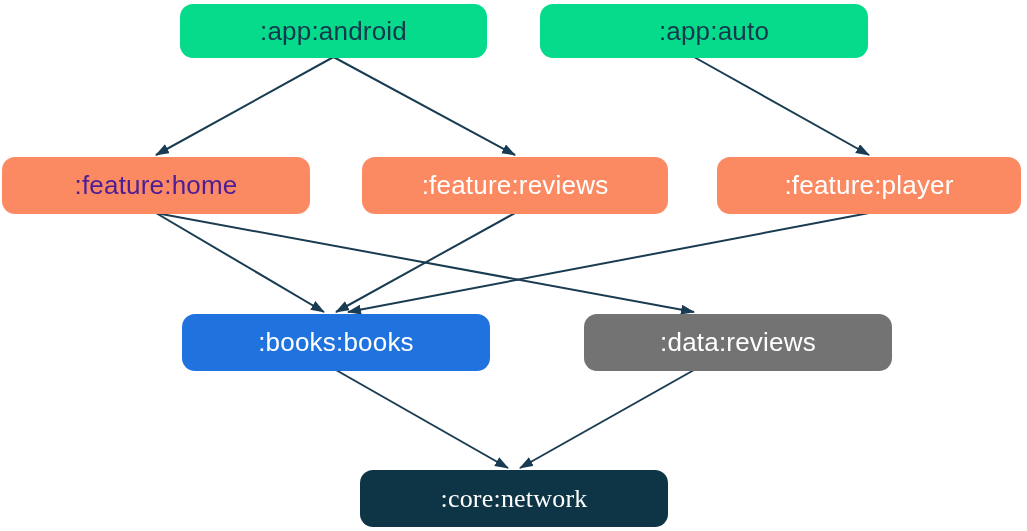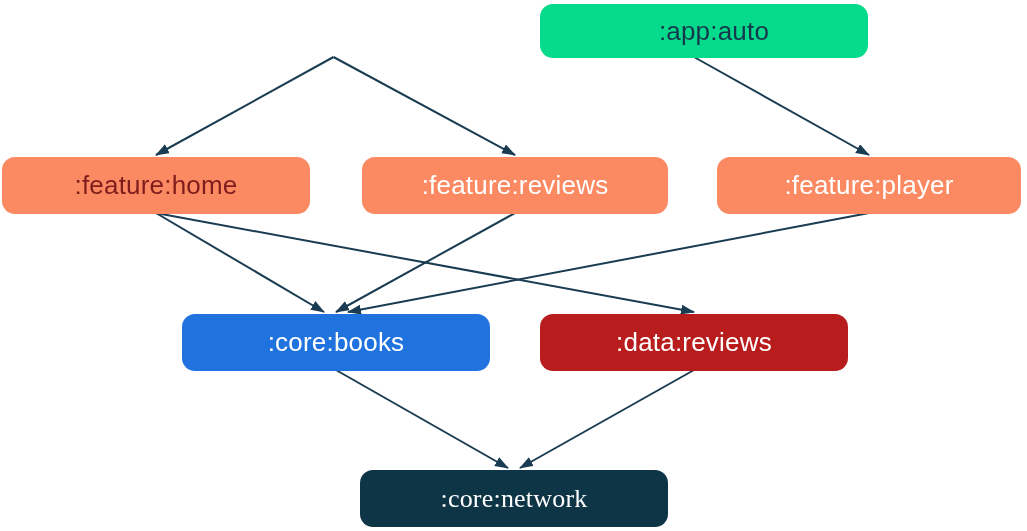--- a/index.html
+++ b/index.html
@@ -55,42 +55,45 @@
         <line x1="694" y1="57" x2="869" y2="155" stroke="#1A3C52" stroke-width="2" marker-end="url(#arrowhead)"></line>
         <line x1="156" y1="213" x2="324" y2="312" stroke="#1A3C52" stroke-width="2" marker-end="url(#arrowhead)"></line>
         <line x1="515" y1="213" x2="336" y2="312" stroke="#1A3C52" stroke-width="2" marker-end="url(#arrowhead)"></line>
         <line x1="869" y1="213" x2="348" y2="312" stroke="#1A3C52" stroke-width="2" marker-end="url(#arrowhead)"></line>
         <line x1="156" y1="213" x2="694" y2="312" stroke="#1A3C52" stroke-width="2" marker-end="url(#arrowhead)"></line>
         <line x1="336" y1="370" x2="508" y2="468" stroke="#1A3C52" stroke-width="2" marker-end="url(#arrowhead)"></line>
         <line x1="694" y1="370" x2="520" y2="468" stroke="#1A3C52" stroke-width="2" marker-end="url(#arrowhead)"></line>
       </g>
   </svg>
 
+  <div class="node" id="n-app-android" style="background: rgb(5, 219, 139); color: rgb(22, 56, 76);">
+    <span>:app:android</span>
+  </div>
 
   <div class="node" id="n-app-auto" style="background: rgb(5, 219, 139); color: rgb(22, 56, 76);">
     <span>:app:auto</span>
   </div>
 
-  <div class="node" id="n-feature-home" style="background: rgb(251, 138, 99); color: #7f1d1d;">
+  <div class="node" id="n-feature-home" style="background: rgb(251, 138, 99); color: #4c1d95;">
     <span>:feature:home</span>
   </div>
 
   <div class="node" id="n-feature-reviews" style="background: rgb(251, 138, 99); color: rgb(255, 255, 255);">
     <span>:feature:reviews</span>
   </div>
 
   <div class="node" id="n-feature-player" style="background: rgb(251, 138, 99); color: rgb(255, 255, 255);">
     <span>:feature:player</span>
   </div>
 
   <div class="node" id="n-data-books" style="background: rgb(32, 115, 223); color: rgb(255, 255, 255);">
-    <span>:core:books</span>
+    <span>:books:books</span>
   </div>
 
-  <div class="node" id="n-data-reviews" style="background: #b91c1c; color: rgb(255, 255, 255);">
+  <div class="node" id="n-data-reviews" style="background: #737373; color: rgb(255, 255, 255); margin-left: 44px;">
     <span>:data:reviews</span>
   </div>
 
   <div class="node" id="n-core-network" style="background: rgb(13, 53, 70); color: rgb(255, 255, 255); font-family: Liberation Serif, serif;">
     <span>:core:network</span>
   </div>
 
 </div>
 
 </body></html>

